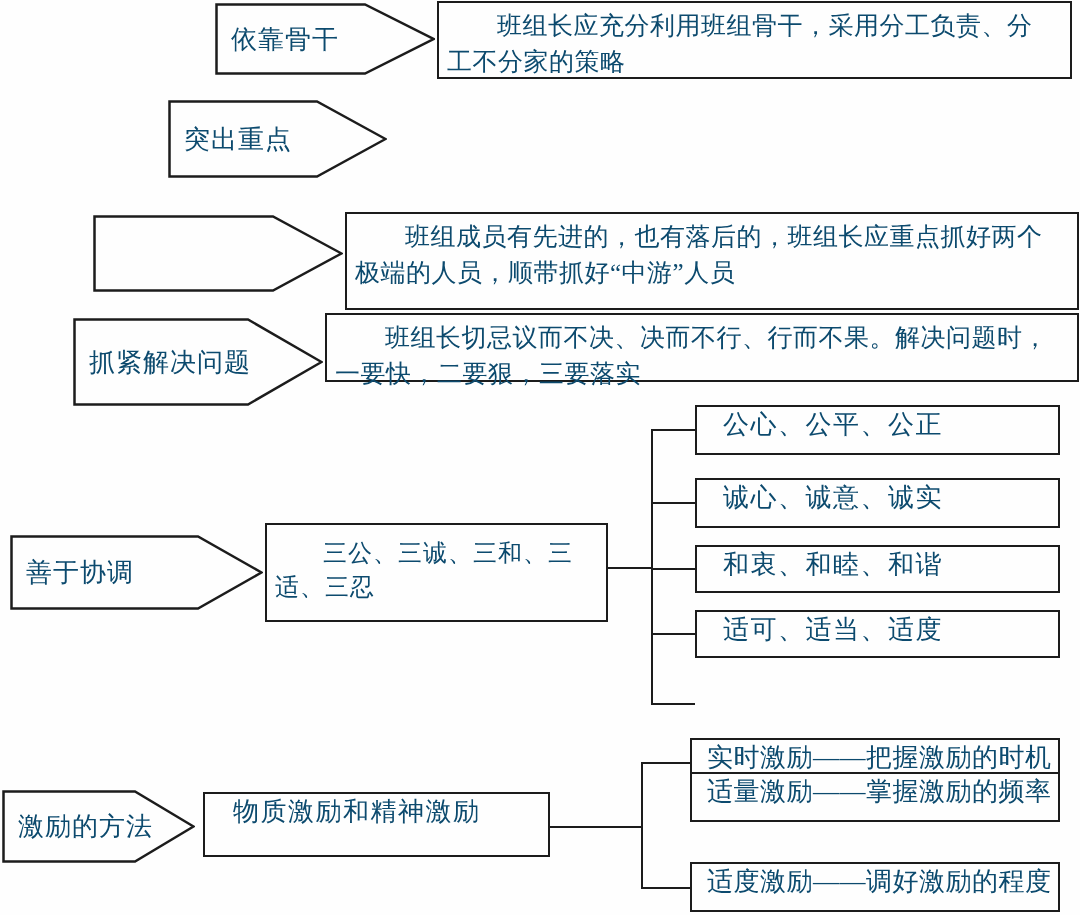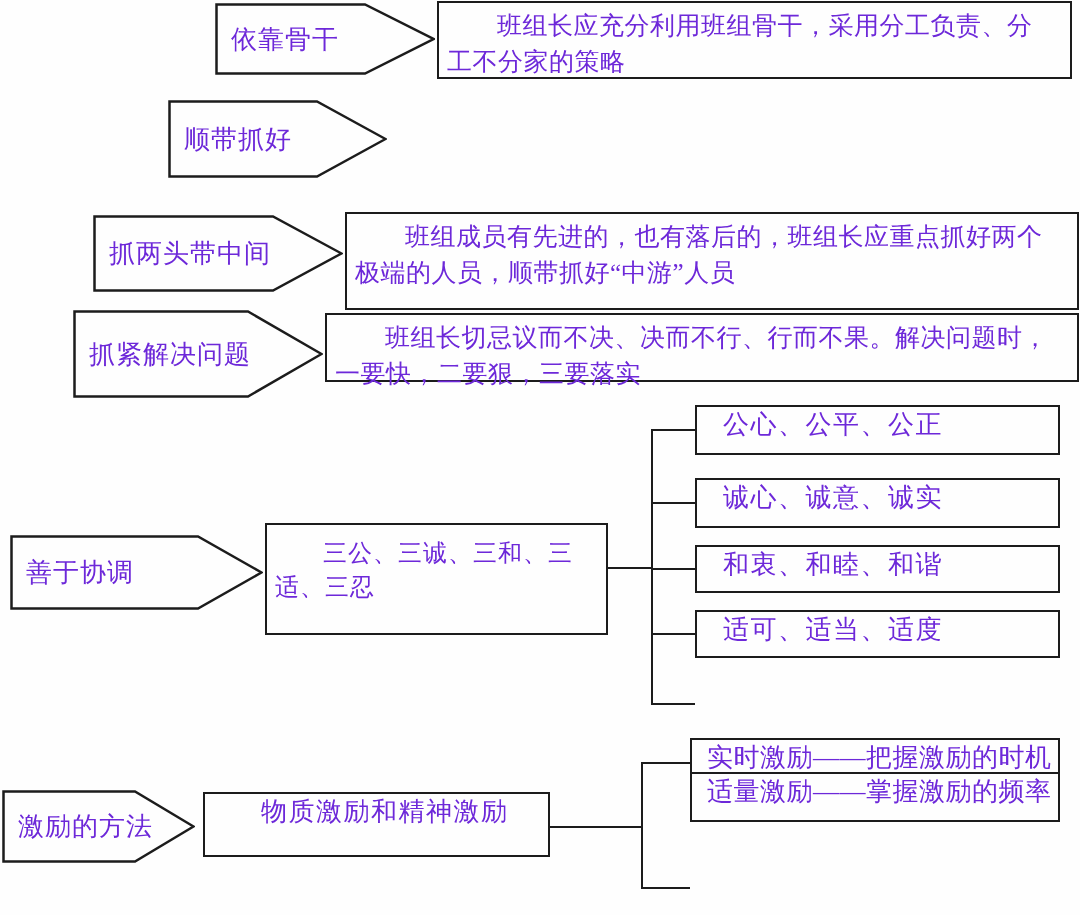--- a/index.html
+++ b/index.html
@@ -1,21 +1,21 @@
 <!DOCTYPE html>
 <html><head>
 <meta charset="utf-8">
 <style>
   html,body{margin:0;padding:0;background:#fff;}
   #stage{
     position:relative;
     width:1080px;height:915px;
     background:#fefefe;
     font-family:"Liberation Serif","DejaVu Serif",serif;
-    color:#6d28d9;
+    color:#0c4a6e;
     overflow:hidden;
   }
   .pent{position:absolute;}
   .pent svg{position:absolute;left:0;top:0;width:100%;height:100%;display:block;}
   .pent-label{
     position:absolute;left:0;top:0;bottom:0;
     display:flex;align-items:center;
     padding-left:16px;
     font-size:26px;letter-spacing:1px;
     white-space:nowrap;
@@ -50,50 +50,49 @@
     <span class="pent-label">依靠骨干</span>
   </div>
   <div class="tbox" style="left:437px;top:1px;width:635px;height:78px">
     <p>班组长应充分利用班组骨干，采用分工负责、分工不分家的策略</p>
   </div>
 
   <div class="pent" style="left:168px;top:100px;width:219px;height:78px">
     <svg viewBox="0 0 219 78">
       <polygon points="1.5,1.5 149,1.5 217.5,39 149,76.5 1.5,76.5" fill="#fefefe" stroke="#1c1c1c" stroke-width="2.5"></polygon>
     </svg>
-    <span class="pent-label">顺带抓好</span>
+    <span class="pent-label">突出重点</span>
   </div>
 
   <div class="pent" style="left:93px;top:215px;width:250px;height:77px">
     <svg viewBox="0 0 250 77">
       <polygon points="1.5,1.5 180,1.5 248.5,38.5 180,75.5 1.5,75.5" fill="#fefefe" stroke="#1c1c1c" stroke-width="2.5"></polygon>
     </svg>
-    <span class="pent-label">抓两头带中间</span>
   </div>
   <div class="tbox" style="left:345px;top:212px;width:734px;height:98px">
     <p>班组成员有先进的，也有落后的，班组长应重点抓好两个极端的人员，顺带抓好“中游”人员</p>
   </div>
 
-  <div class="pent" style="left:73px;top:310px;width:250px;height:88px">
+  <div class="pent" style="left:73px;top:318px;width:250px;height:88px">
     <svg viewBox="0 0 250 88">
       <polygon points="1.5,1.5 175,1.5 248.5,44 175,86.5 1.5,86.5" fill="#fefefe" stroke="#1c1c1c" stroke-width="2.5"></polygon>
     </svg>
     <span class="pent-label">抓紧解决问题</span>
   </div>
   <div class="tbox" style="left:325px;top:313px;width:754px;height:69px">
     <p>班组长切忌议而不决、决而不行、行而不果。解决问题时，一要快，二要狠，三要落实</p>
   </div>
 
   <div class="pent" style="left:10px;top:535px;width:253px;height:75px">
     <svg viewBox="0 0 253 75">
       <polygon points="1.5,1.5 188,1.5 251.5,37.5 188,73.5 1.5,73.5" fill="#fefefe" stroke="#1c1c1c" stroke-width="2.5"></polygon>
     </svg>
     <span class="pent-label">善于协调</span>
   </div>
-  <div class="tbox sumbox" style="left:265px;top:523px;width:343px;height:112px">
+  <div class="tbox sumbox" style="left:265px;top:523px;width:343px;height:99px">
     <p>三公、三诚、三和、三适、三忍</p>
   </div>
 
   <div class="line" style="left:606px;top:567px;width:47px;height:2px"></div>
   <div class="line" style="left:651px;top:429px;width:2px;height:276px"></div>
   <div class="line" style="left:651px;top:429px;width:44px;height:2px"></div>
   <div class="line" style="left:651px;top:502px;width:44px;height:2px"></div>
   <div class="line" style="left:651px;top:568px;width:44px;height:2px"></div>
   <div class="line" style="left:651px;top:633px;width:44px;height:2px"></div>
   <div class="line" style="left:651px;top:703px;width:44px;height:2px"></div>
@@ -111,28 +110,31 @@
     <p>适可、适当、适度</p>
   </div>
 
   <div class="pent" style="left:2px;top:790px;width:193px;height:73px">
     <svg viewBox="0 0 193 73">
       <polygon points="1.5,1.5 133,1.5 191.5,36.5 133,71.5 1.5,71.5" fill="#fefefe" stroke="#1c1c1c" stroke-width="2.5"></polygon>
     </svg>
     <span class="pent-label">激励的方法</span>
   </div>
   <div class="tbox itembox" style="left:203px;top:792px;width:347px;height:65px">
-    <p style="padding-left:56px">物质激励和精神激励</p>
+    <p style="padding-left:28px">物质激励和精神激励</p>
   </div>
 
   <div class="line" style="left:550px;top:826px;width:93px;height:2px"></div>
   <div class="line" style="left:641px;top:762px;width:2px;height:127px"></div>
   <div class="line" style="left:641px;top:762px;width:49px;height:2px"></div>
   <div class="line" style="left:641px;top:887px;width:49px;height:2px"></div>
 
   <div class="tbox itembox mitembox" style="left:690px;top:738px;width:370px;height:50px">
     <p>实时激励——把握激励的时机</p>
   </div>
   <div class="tbox itembox mitembox" style="left:690px;top:772px;width:370px;height:50px">
     <p>适量激励——掌握激励的频率</p>
   </div>
+  <div class="tbox itembox mitembox" style="left:690px;top:862px;width:370px;height:50px">
+    <p>适度激励——调好激励的程度</p>
+  </div>
 
 </div>
 
 </body></html>

